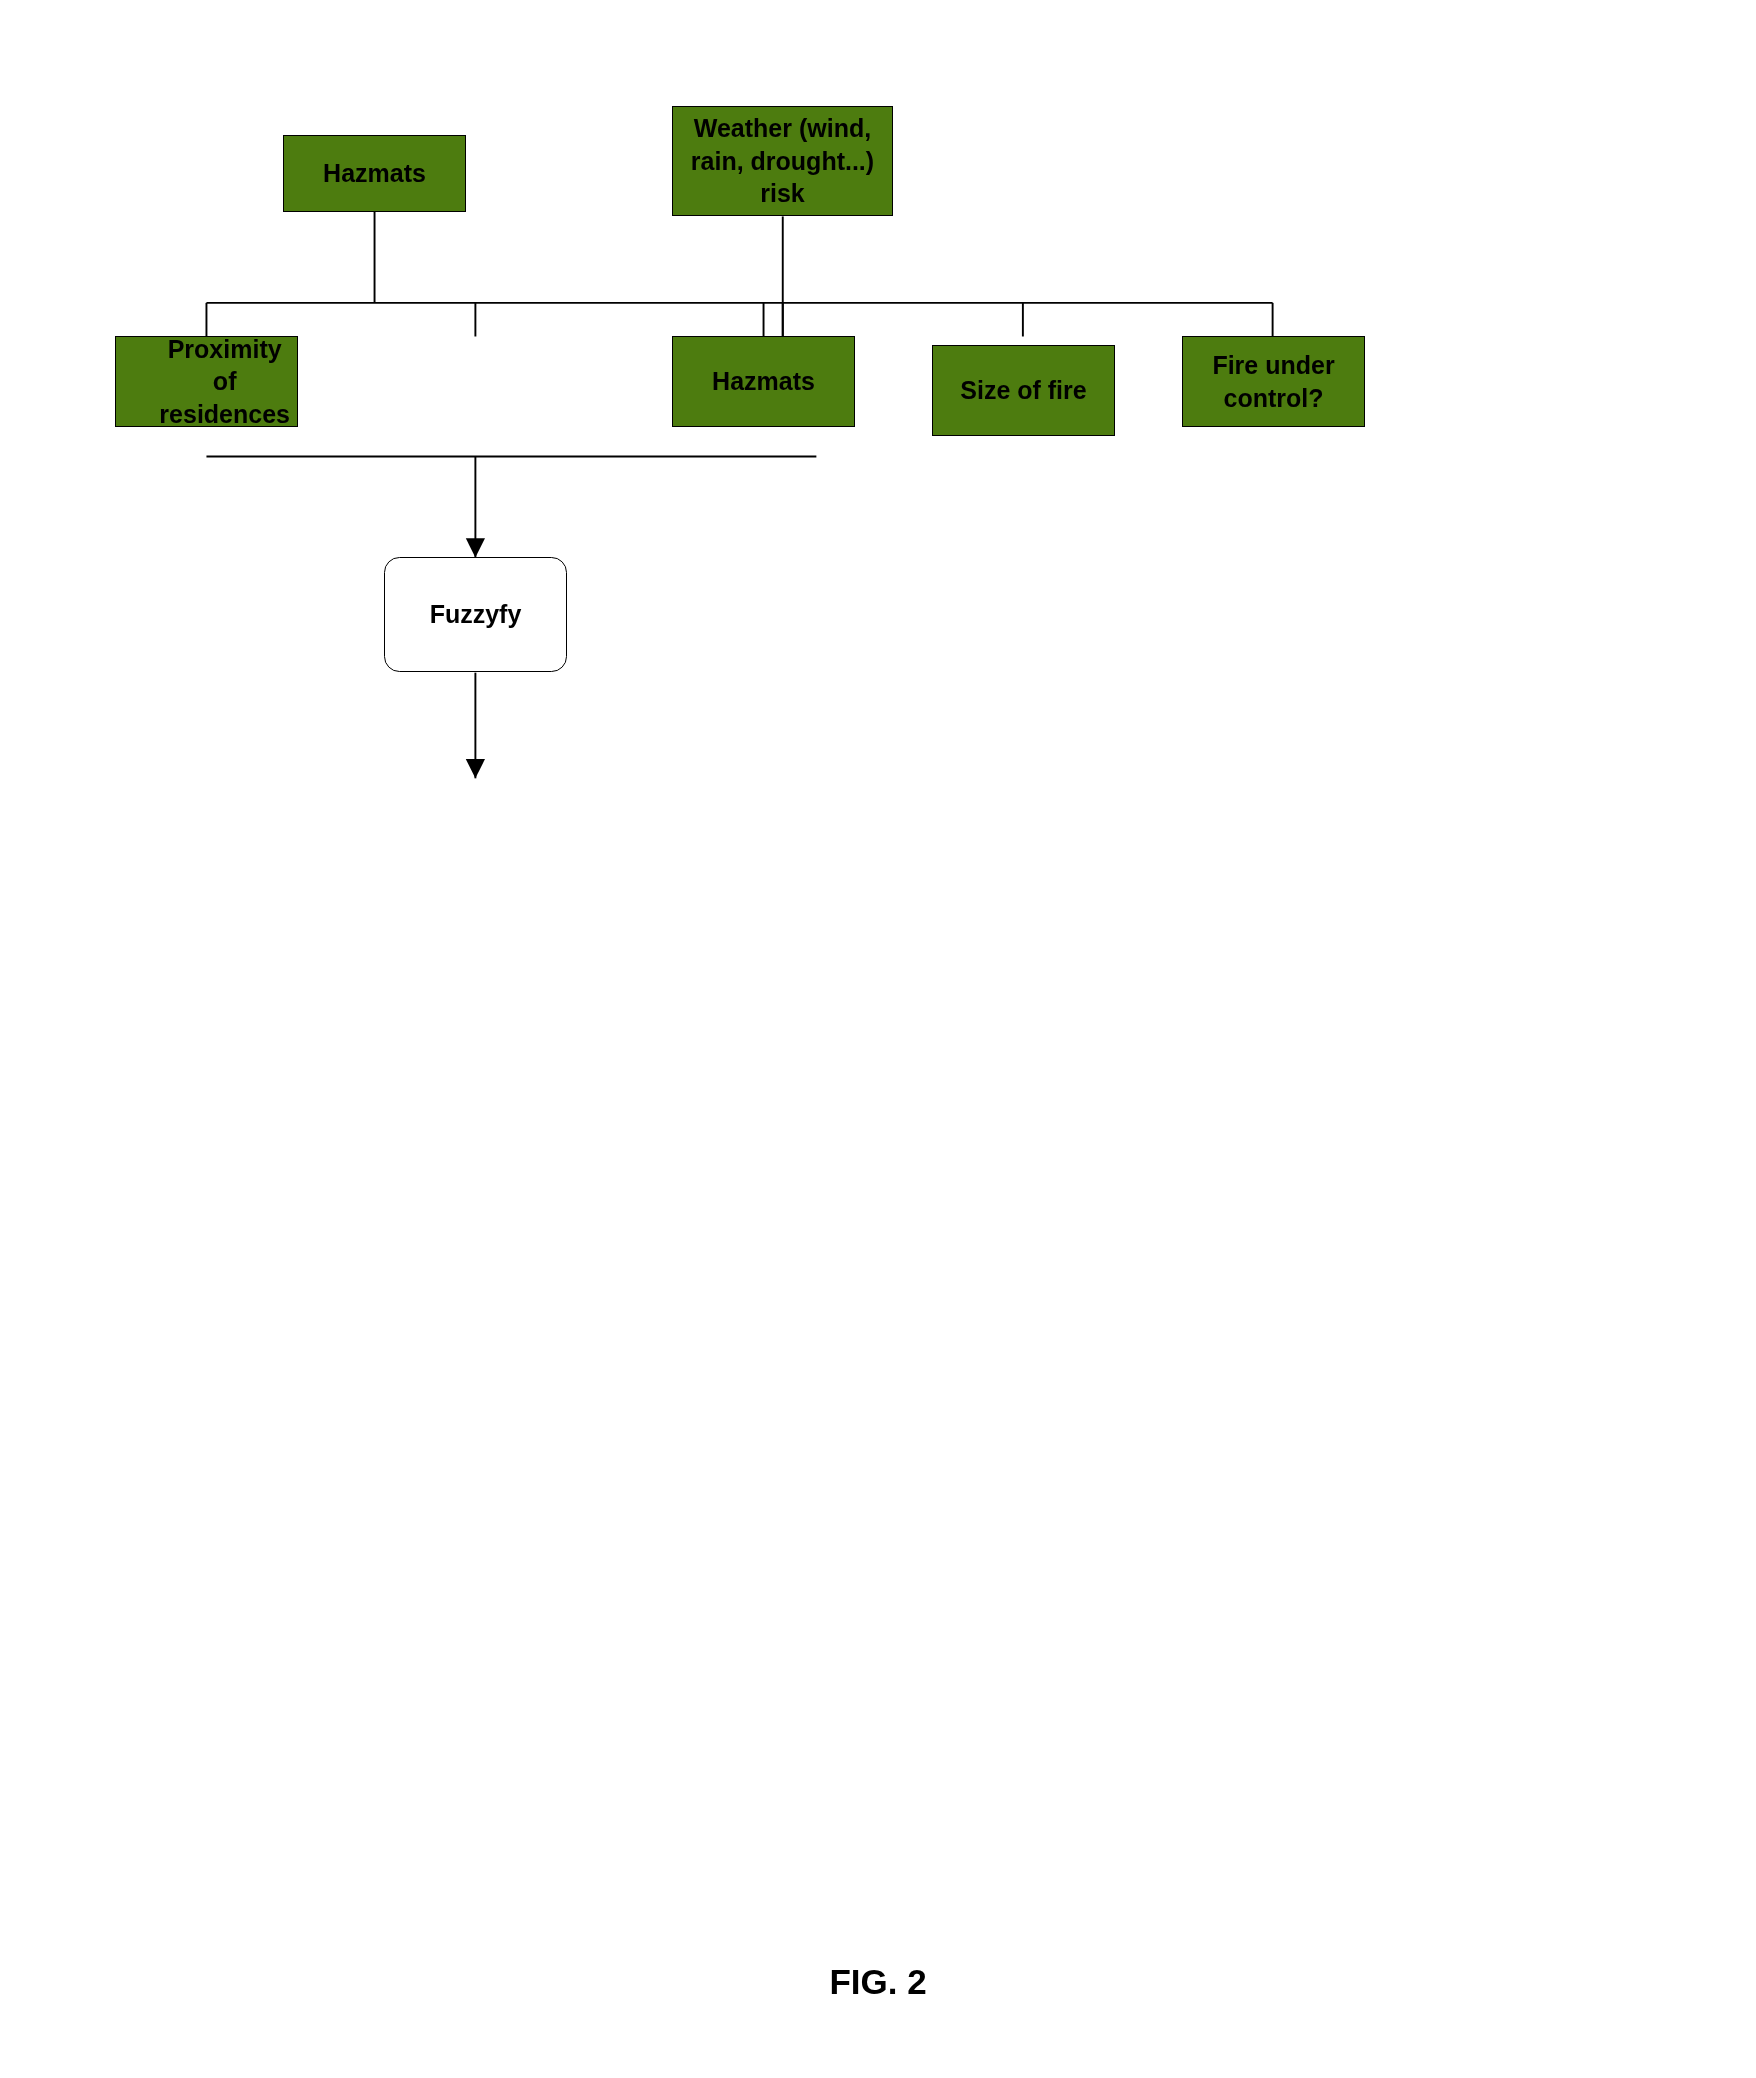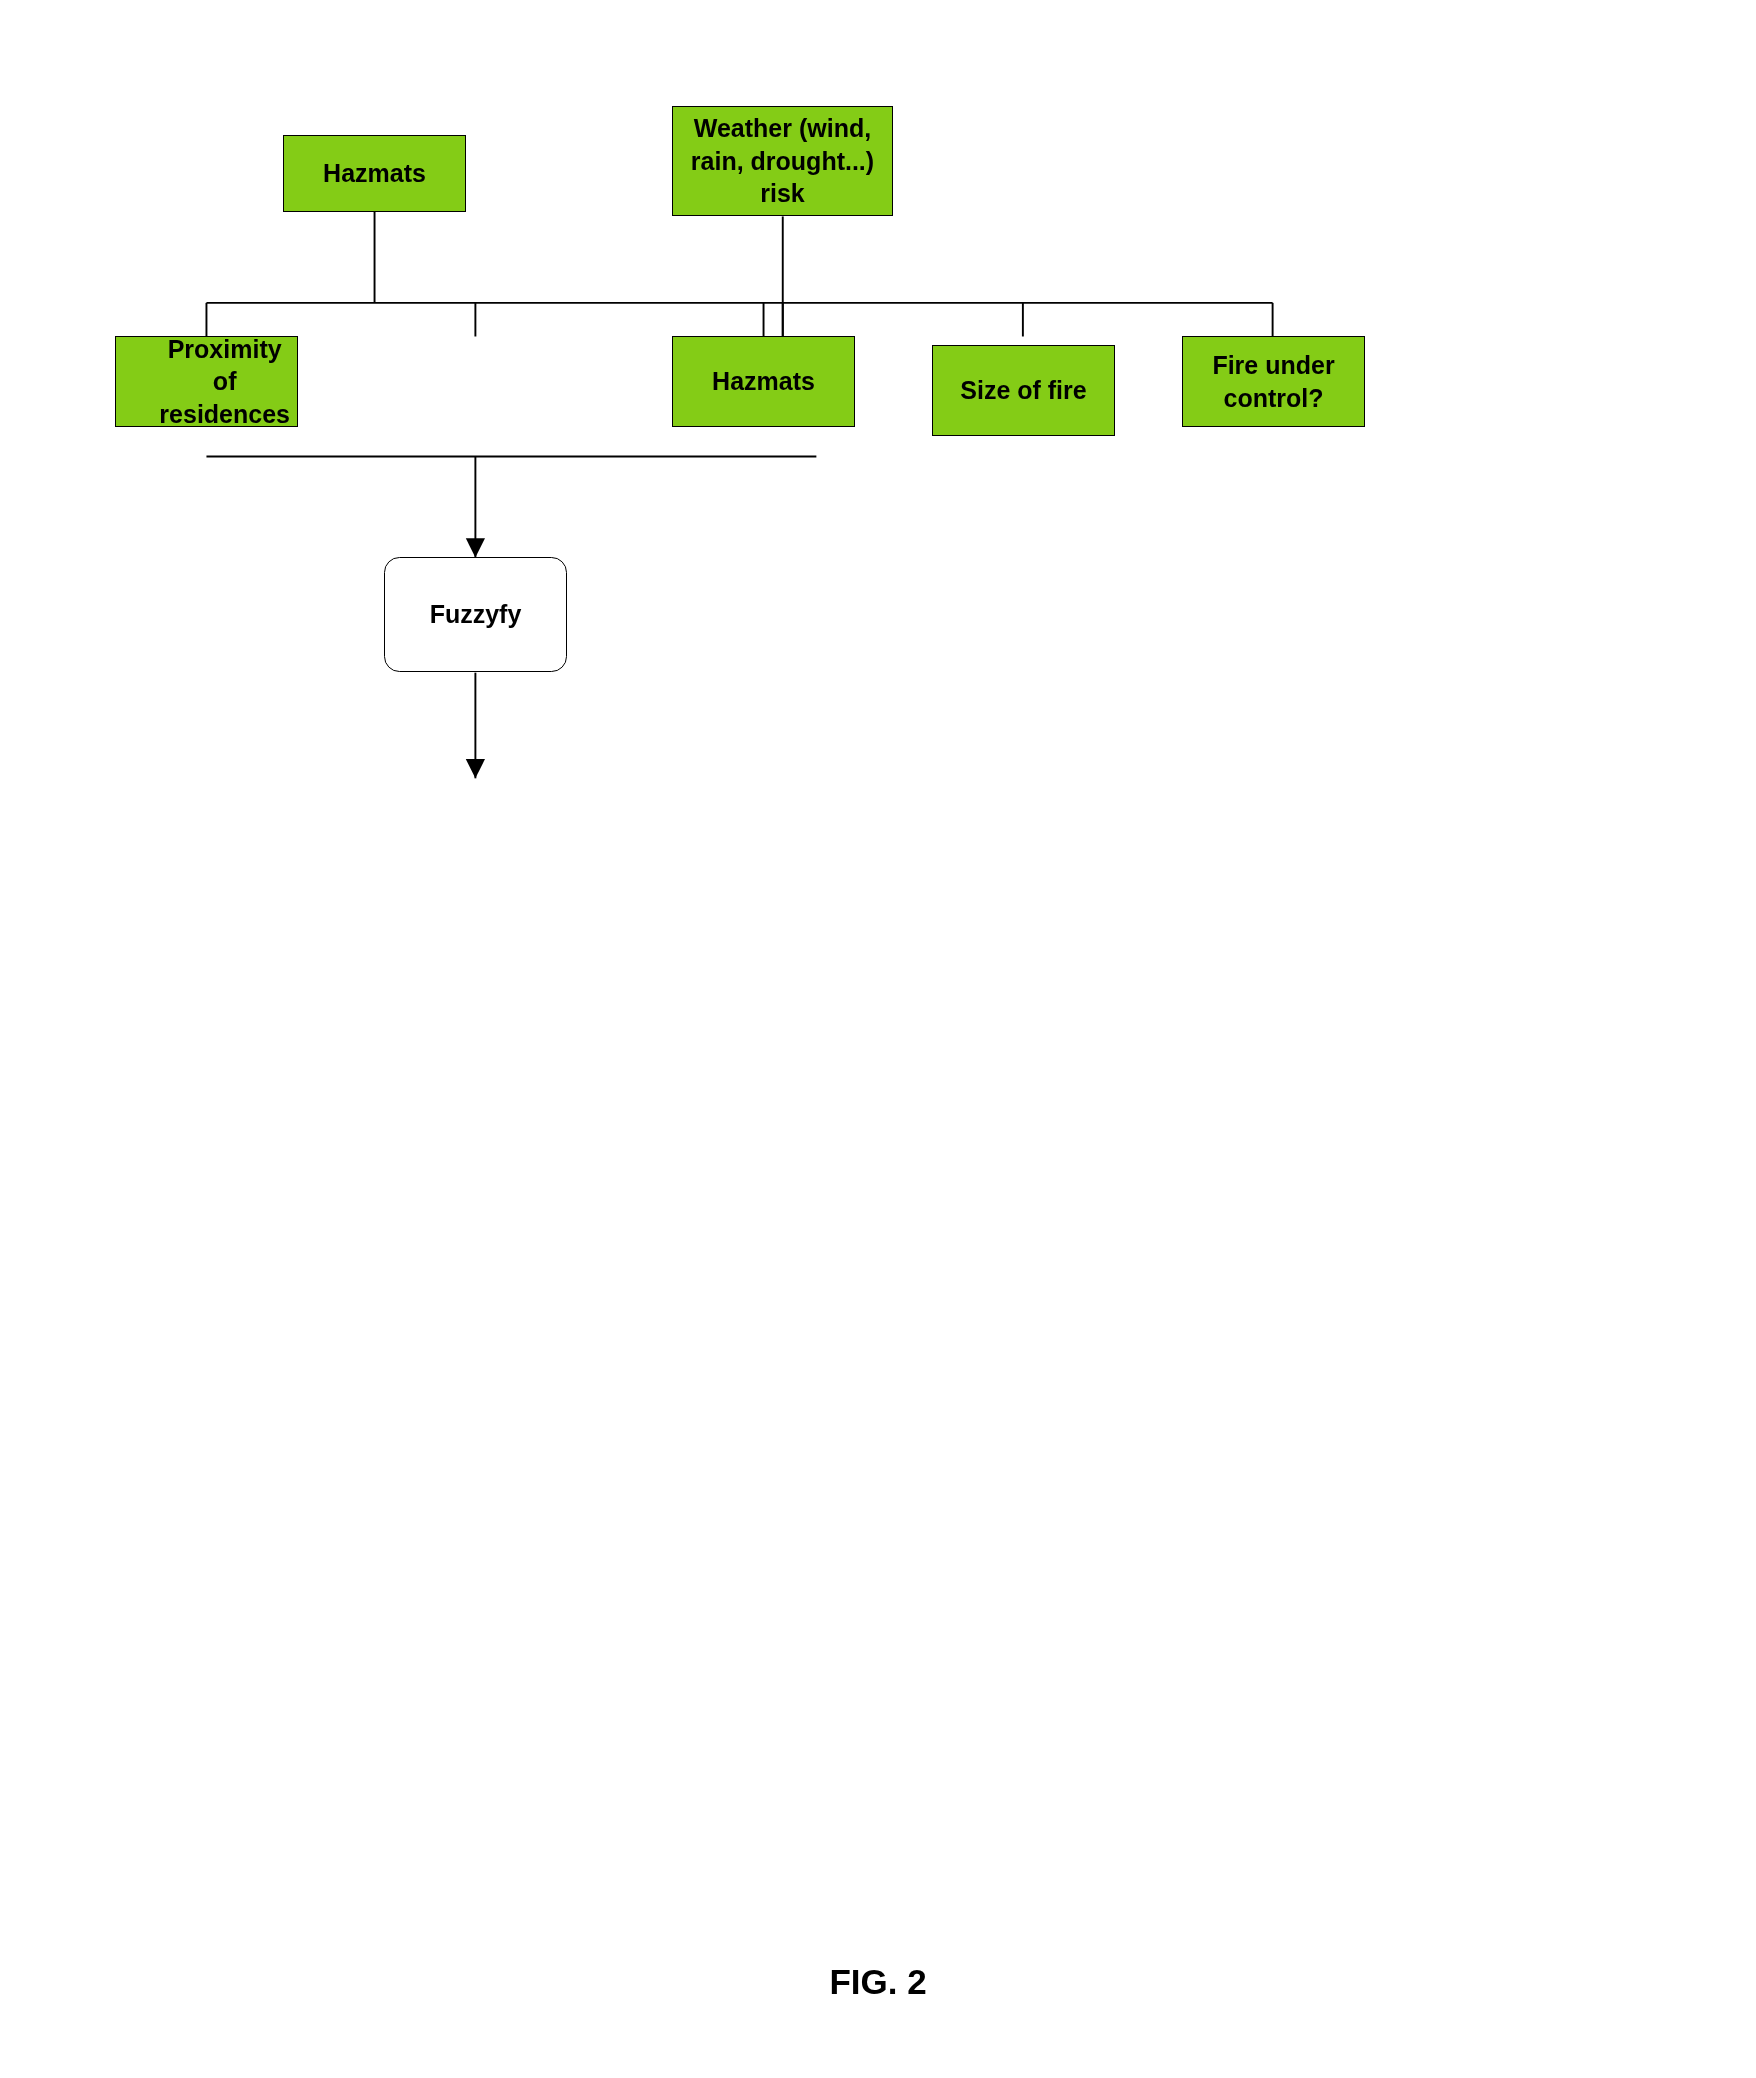--- a/index.html
+++ b/index.html
@@ -21,21 +21,21 @@
       position: absolute;
       top: 77px;
       left: 96px;
       width: 1556px;
       height: 1345px;
     }
 
     .box {
       position: absolute;
       border: 1.9px solid #000;
-      background: #84cc16;
+      background: #4d7c0f;
       display: flex;
       align-items: center;
       justify-content: center;
       text-align: center;
       font-size: 25px;
       font-weight: bold;
       padding: 7.7px;
       line-height: 1.3;
     }
 

